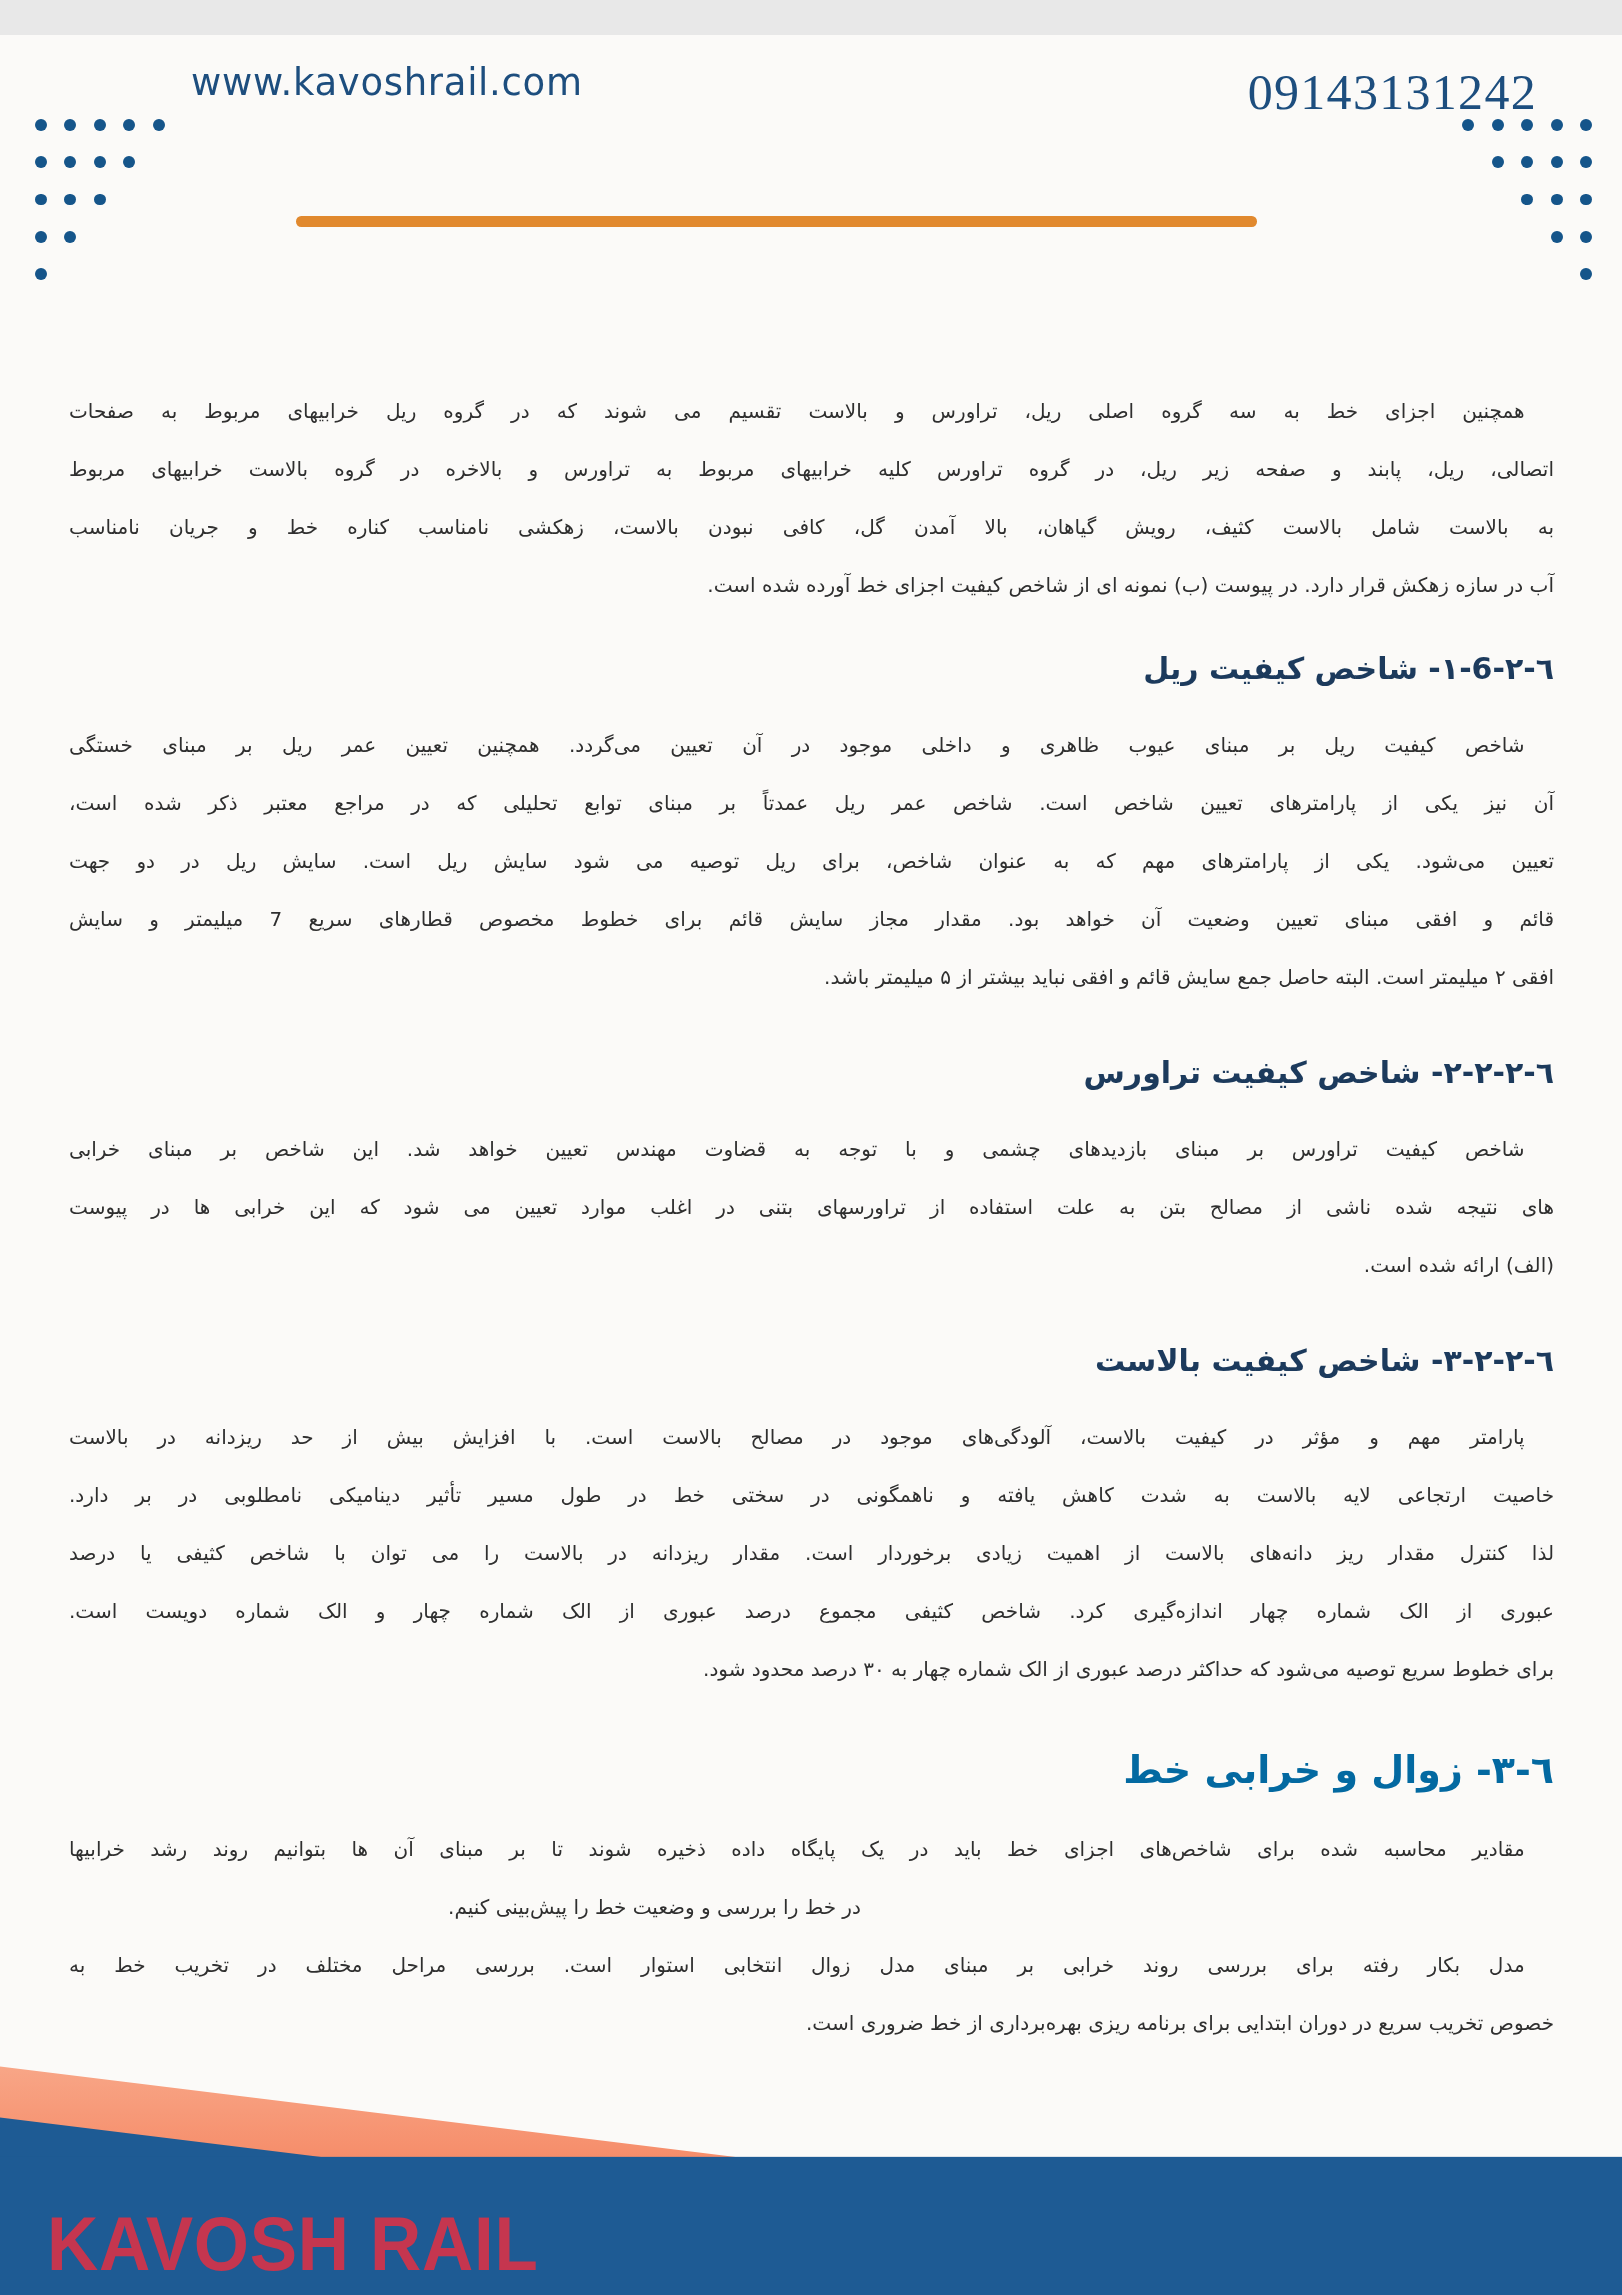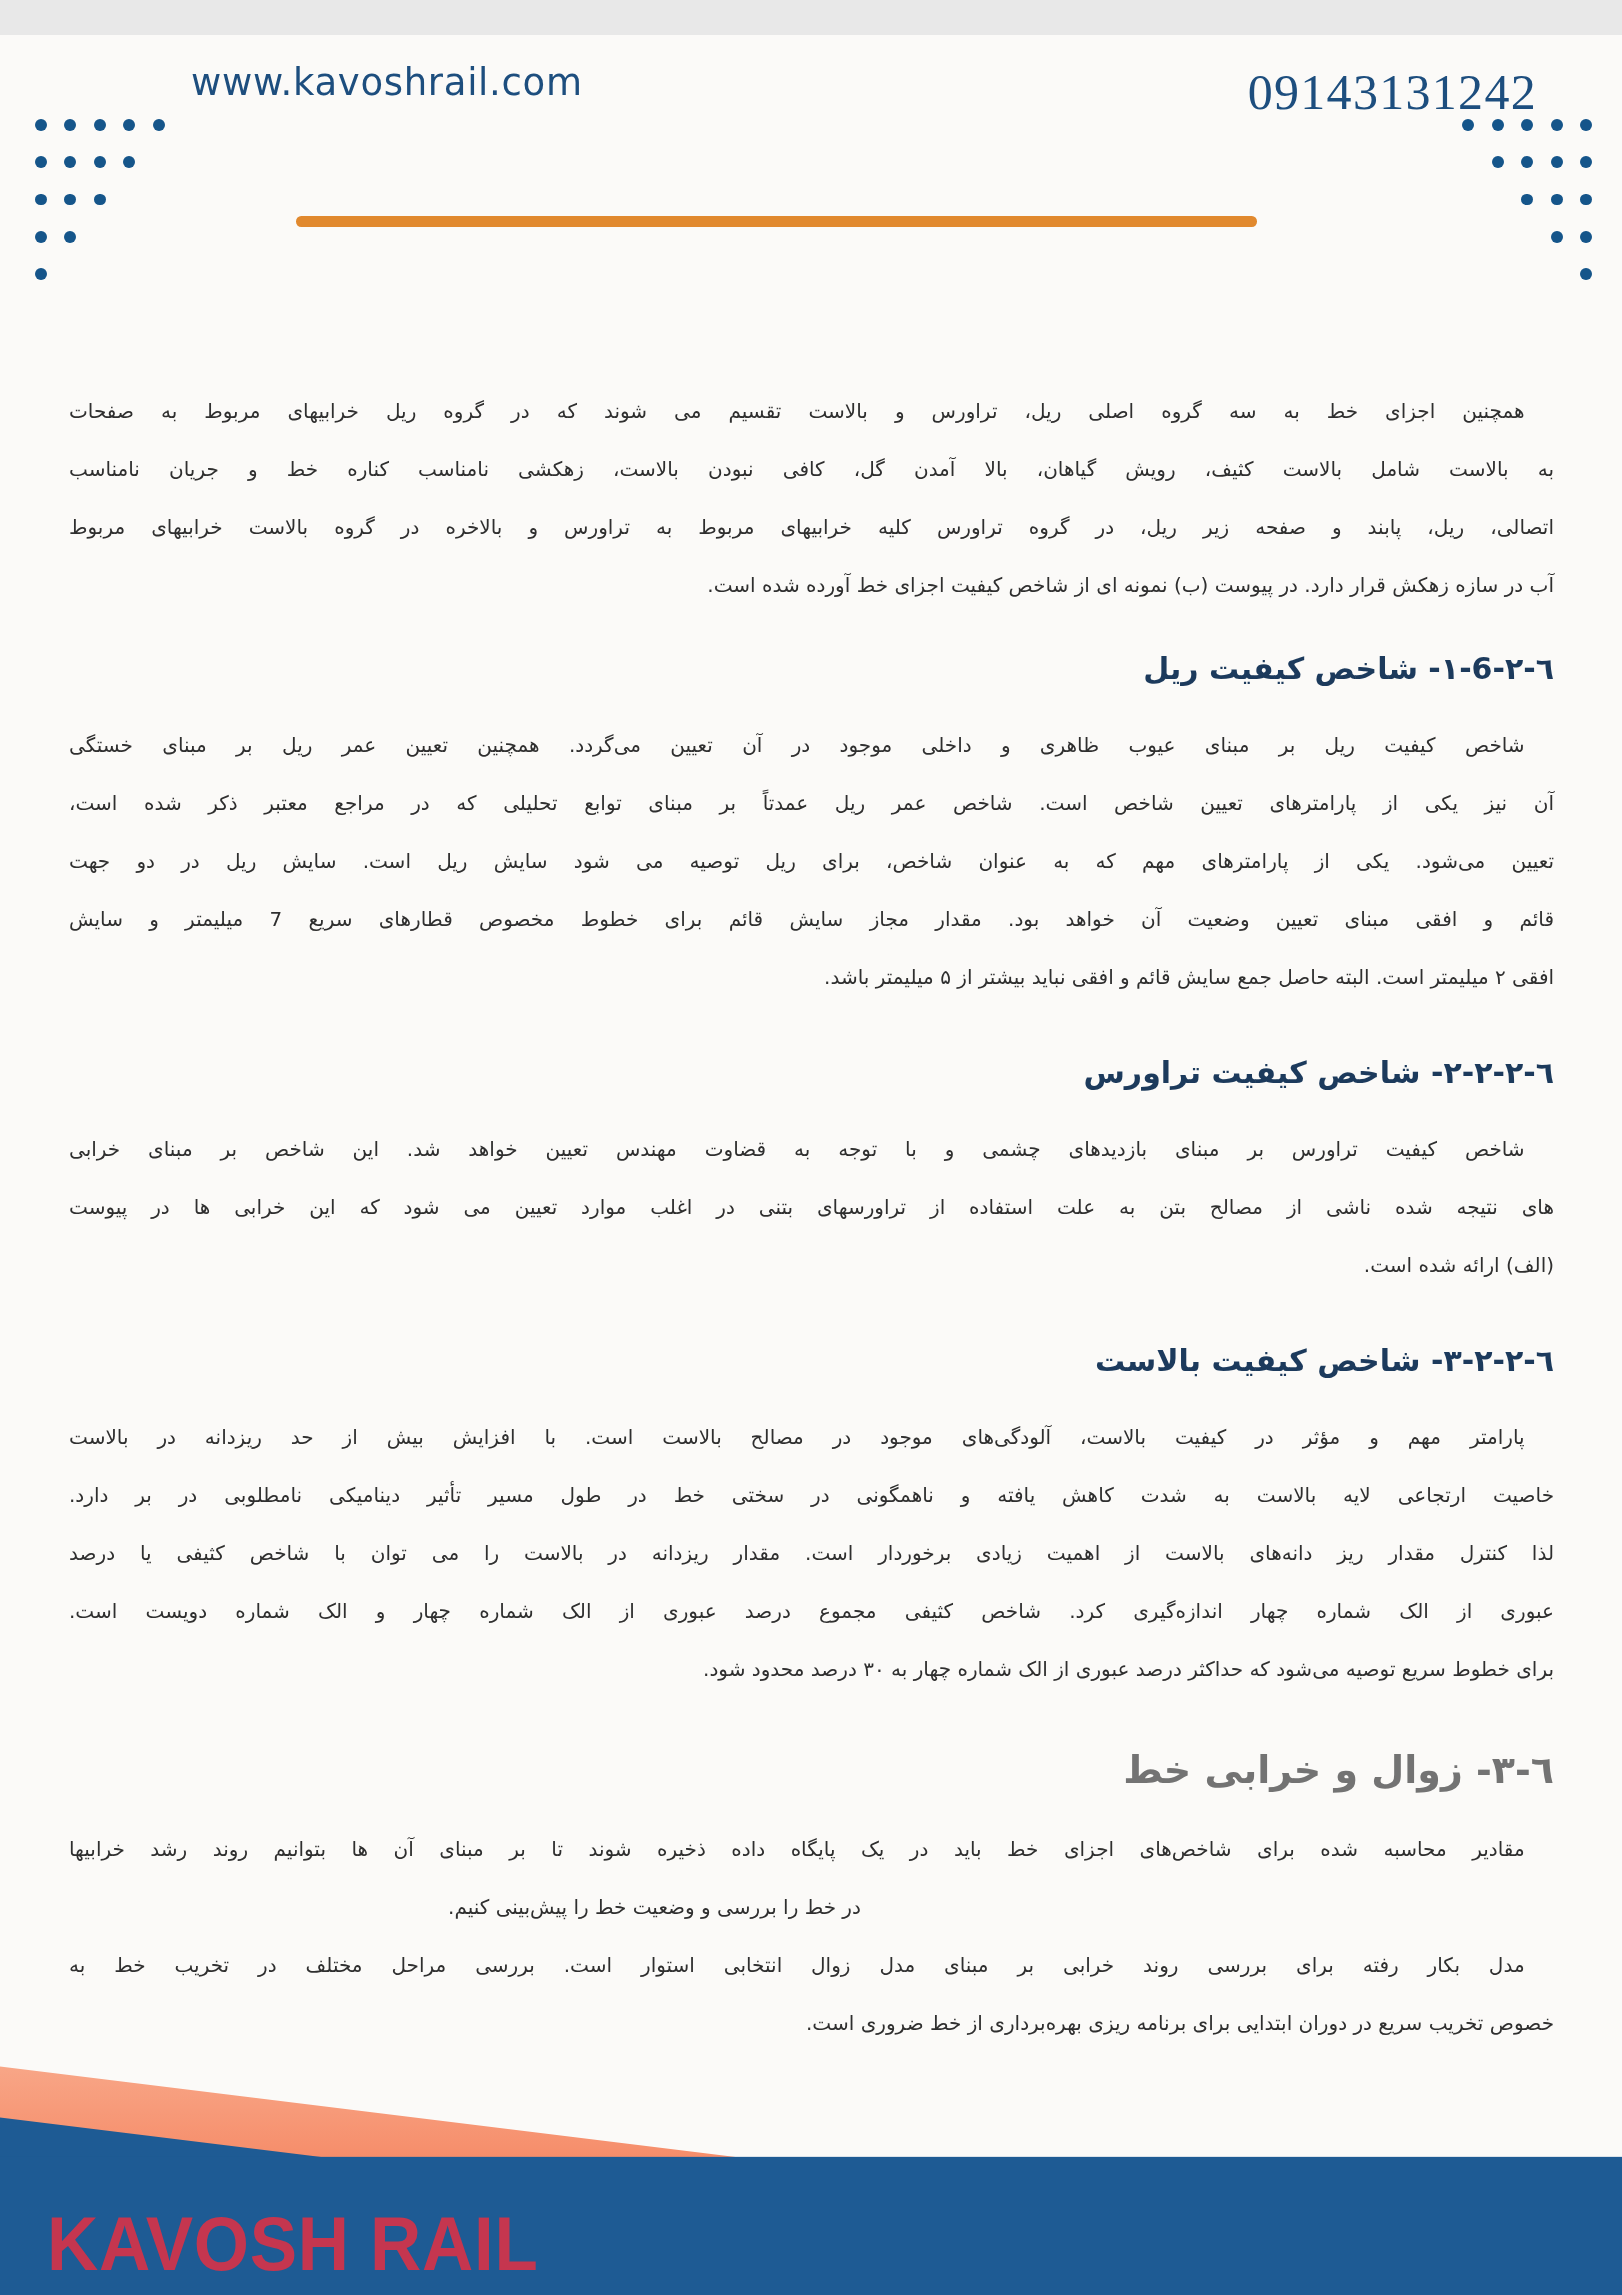--- a/index.html
+++ b/index.html
@@ -48,21 +48,21 @@
   .line.center-left{text-align:center;padding-left:79px;padding-right:393px;}
   .h-small{
     margin:34px 0 26px 0;
     font-size:30px;line-height:42px;font-weight:bold;
     color:#1c3a5c;text-align:right;
   }
   .h-small.mt-lg{margin-top:46px;}
   .h-big{
     margin:47px 0 23.6px 0;
     font-size:38px;line-height:51px;font-weight:bold;
-    color:#737373;text-align:right;
+    color:#0369a1;text-align:right;
   }
   
   .footer{position:absolute;left:0;bottom:16px;width:1623px;height:275px;}
   .footer svg{position:absolute;inset:0;display:block;}
   .brand{
     position:absolute;left:47px;top:162px;
     font-family:"Liberation Sans","DejaVu Sans",sans-serif;
     font-size:71px;font-weight:bold;letter-spacing:0.7px;
     color:#c5364f;transform:scaleY(1.06);transform-origin:top left;
   }
@@ -128,22 +128,22 @@
       <div class="dot-row">
         <span class="dot"></span>
       </div>
     </div>
 
   <div class="divider"></div>
 
   <main class="content">
     <section class="para">
         <div class="line full indent">همچنین اجزای خط به سه گروه اصلی ریل، تراورس و بالاست تقسیم می شوند که در گروه ریل خرابیهای مربوط به صفحات</div>
+        <div class="line full">اتصالی، ریل، پابند و صفحه زیر ریل، در گروه تراورس کلیه خرابیهای مربوط به تراورس و بالاخره در گروه بالاست خرابیهای مربوط</div>
         <div class="line full">به بالاست شامل بالاست کثیف، رویش گیاهان، بالا آمدن گل، کافی نبودن بالاست، زهکشی نامناسب کناره خط و جریان نامناسب</div>
-        <div class="line full">اتصالی، ریل، پابند و صفحه زیر ریل، در گروه تراورس کلیه خرابیهای مربوط به تراورس و بالاخره در گروه بالاست خرابیهای مربوط</div>
         <div class="line">آب در سازه زهکش قرار دارد. در پیوست (ب) نمونه ای از شاخص کیفیت اجزای خط آورده شده است.</div>
       </section>
 
     <h2 class="h-small">٦-٢-6-١- شاخص کیفیت ریل</h2>
     <section class="para">
         <div class="line full indent">شاخص کیفیت ریل بر مبنای عیوب ظاهری و داخلی موجود در آن تعیین می‌گردد. همچنین تعیین عمر ریل بر مبنای خستگی</div>
         <div class="line full">آن نیز یکی از پارامترهای تعیین شاخص است. شاخص عمر ریل عمدتاً بر مبنای توابع تحلیلی که در مراجع معتبر ذکر شده است،</div>
         <div class="line full">تعیین می‌شود. یکی از پارامترهای مهم که به عنوان شاخص، برای ریل توصیه می شود سایش ریل است. سایش ریل در دو جهت</div>
         <div class="line full">قائم و افقی مبنای تعیین وضعیت آن خواهد بود. مقدار مجاز سایش قائم برای خطوط مخصوص قطارهای سریع 7 میلیمتر و سایش</div>
         <div class="line">افقی ۲ میلیمتر است. البته حاصل جمع سایش قائم و افقی نباید بیشتر از ۵ میلیمتر باشد.</div>

